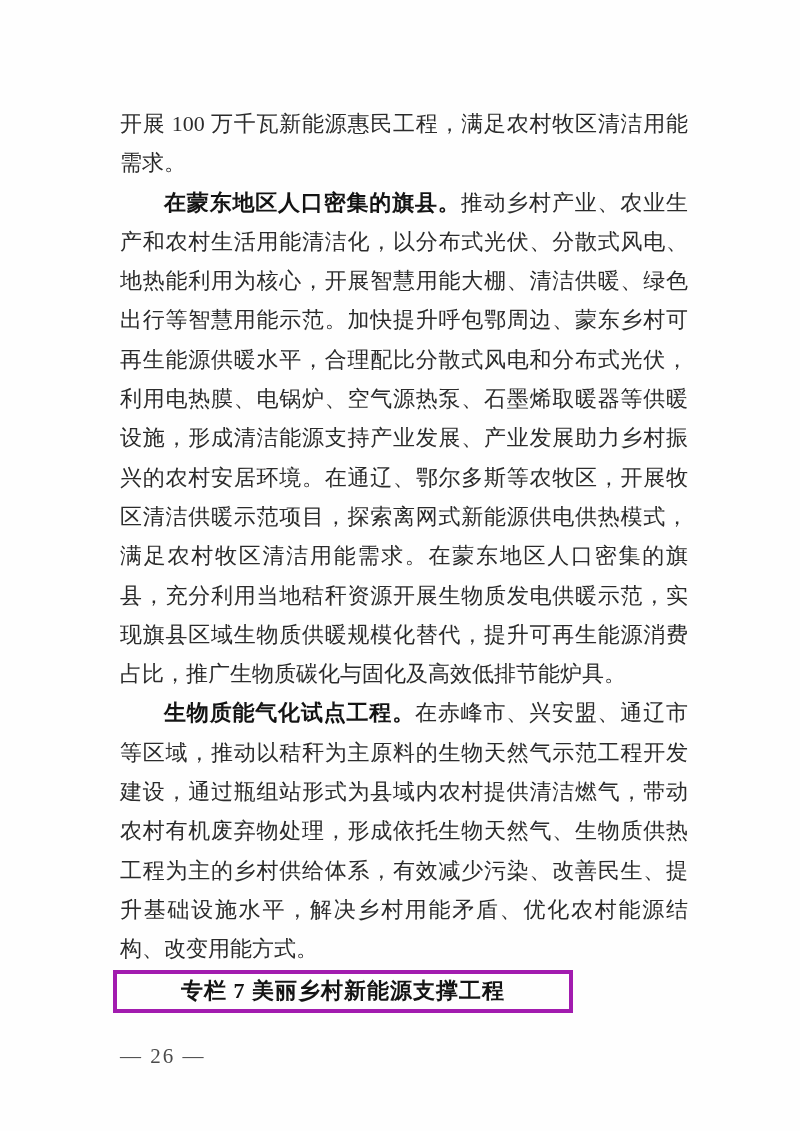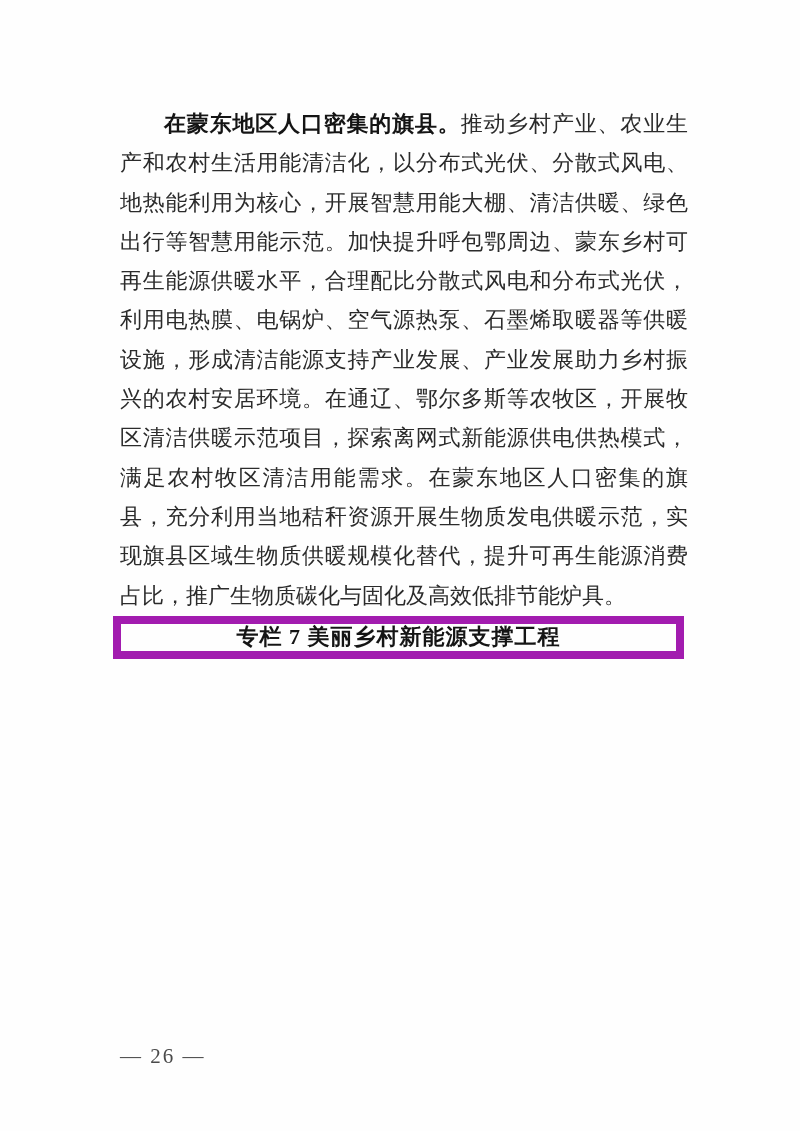--- a/index.html
+++ b/index.html
@@ -34,23 +34,23 @@
     text-indent: 2em;
   }
   .para b {
     font-weight: bold;
     color: #141414;
   }
   .callout-box {
     box-sizing: border-box;
     margin-left: -7px;
     margin-top: 1px;
-    width: 571px;
+    width: 460px;
     height: 43px;
-    border: 8px solid #a21caf;
+    border: 4px solid #a21caf;
     background: #fefefe;
     display: flex;
     align-items: center;
     justify-content: center;
   }
   .callout-title {
     font-size: 22px;
     font-weight: bold;
     color: #141414;
     letter-spacing: 1px;
@@ -64,23 +64,25 @@
     color: #4a4a4a;
     letter-spacing: 2px;
   }
 </style>
 </head>
 <body>
 
 <div class="page">
   <div class="content">
 
+    <p class="para"><b></b><span>开展 100 万千瓦新能源惠民工程，满足农村牧区清洁用能需求。</span></p>
 
     <p class="para indent"><b>在蒙东地区人口密集的旗县。</b><span>推动乡村产业、农业生产和农村生活用能清洁化，以分布式光伏、分散式风电、地热能利用为核心，开展智慧用能大棚、清洁供暖、绿色出行等智慧用能示范。加快提升呼包鄂周边、蒙东乡村可再生能源供暖水平，合理配比分散式风电和分布式光伏，利用电热膜、电锅炉、空气源热泵、石墨烯取暖器等供暖设施，形成清洁能源支持产业发展、产业发展助力乡村振兴的农村安居环境。在通辽、鄂尔多斯等农牧区，开展牧区清洁供暖示范项目，探索离网式新能源供电供热模式，满足农村牧区清洁用能需求。在蒙东地区人口密集的旗县，充分利用当地秸秆资源开展生物质发电供暖示范，实现旗县区域生物质供暖规模化替代，提升可再生能源消费占比，推广生物质碳化与固化及高效低排节能炉具。</span></p>
 
+    <p class="para indent"><b>生物质能气化试点工程。</b><span>在赤峰市、兴安盟、通辽市等区域，推动以秸秆为主原料的生物天然气示范工程开发建设，通过瓶组站形式为县域内农村提供清洁燃气，带动农村有机废弃物处理，形成依托生物天然气、生物质供热工程为主的乡村供给体系，有效减少污染、改善民生、提升基础设施水平，解决乡村用能矛盾、优化农村能源结构、改变用能方式。</span></p>
 
     <div class="callout-box">
       <span class="callout-title">专栏 7 美丽乡村新能源支撑工程</span>
     </div>
 
   </div>
 
   <div class="page-number">— 26 —</div>
 </div>
 

